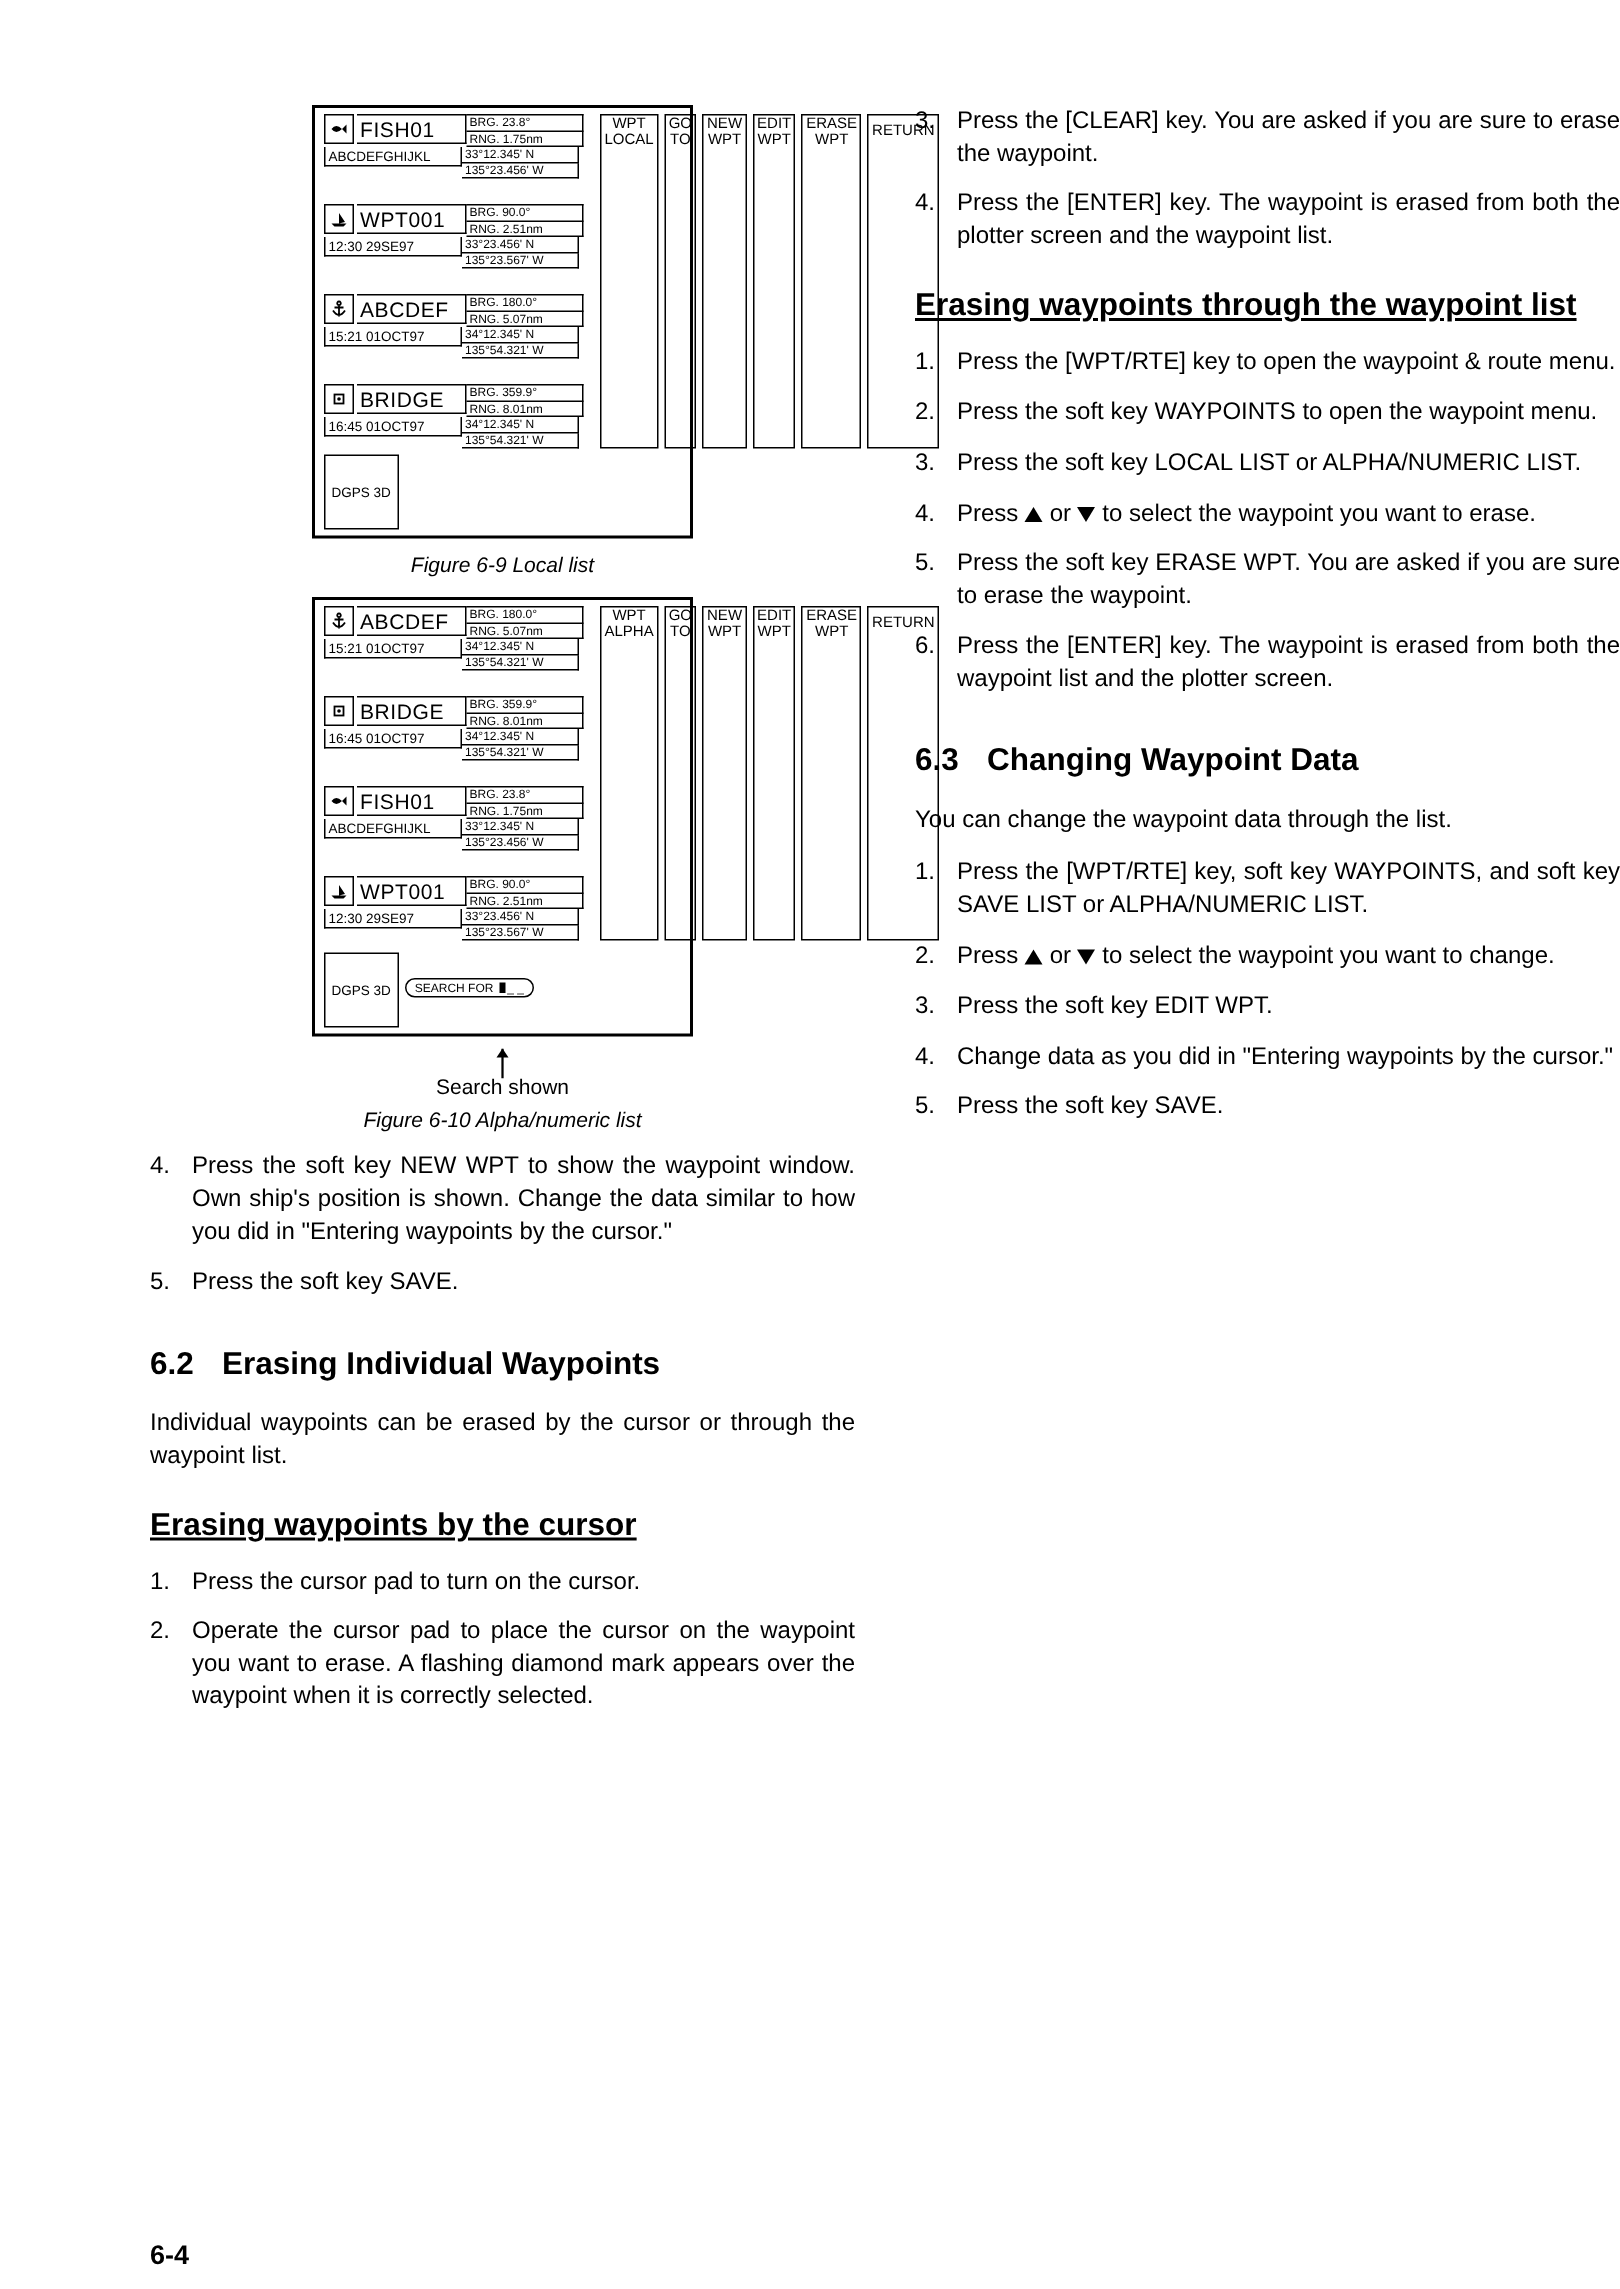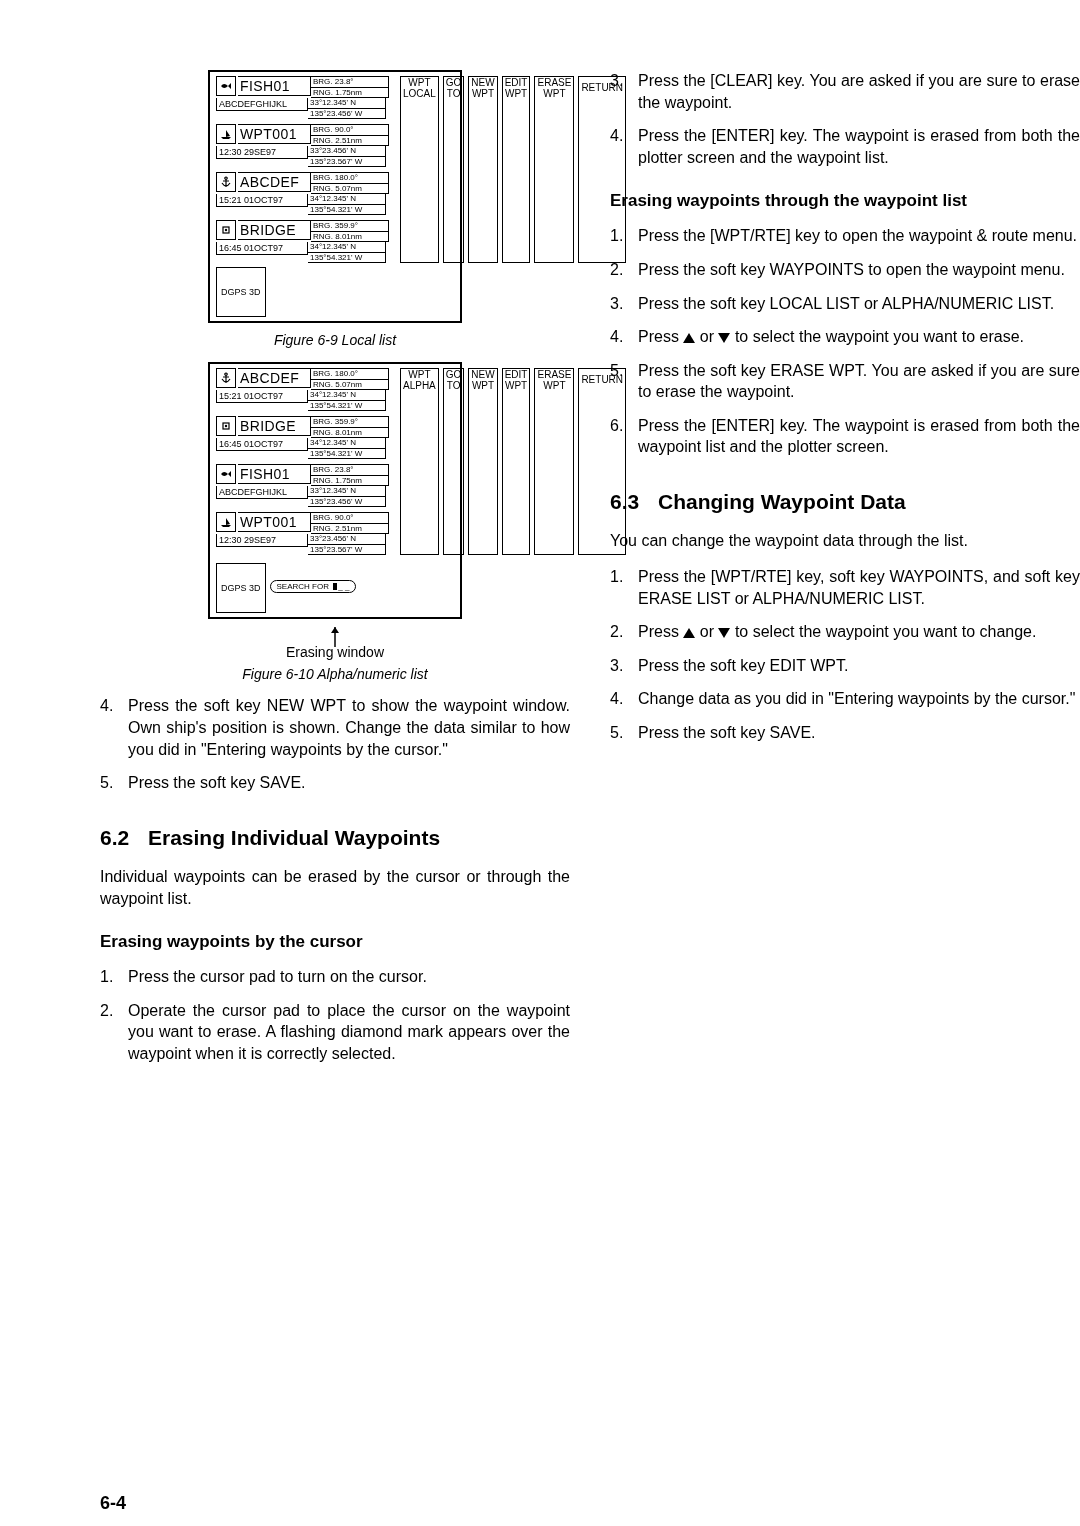--- a/index.html
+++ b/index.html
@@ -25,21 +25,21 @@
     position: relative;
   }
   .dev-body {
     display: flex;
     gap: 6px;
   }
   .entries {
     flex: 1;
     display: flex;
     flex-direction: column;
-    gap: 5px;
+    gap: 17px;
   }
   .entry {
     font-size: 10px;
     line-height: 1;
   }
   .e-top {
     display: flex;
   }
   .e-icon {
     width: 18px; height: 18px;
@@ -167,23 +167,24 @@
     left: 0;
     top: 0;
   }
   h2.sec {
     font-size: 21px;
     font-weight: bold;
     margin: 30px 0 14px 0;
   }
   h2.sec .secnum { display:inline-block; width: 48px; }
   h3.sub {
-    font-size: 17px;
+    font-size: 21px;
     font-weight: bold;
     margin: 22px 0 12px 0;
+    text-decoration: underline;
   }
   p.body { text-align: justify; margin: 0 0 14px 0; }
   .tri-up, .tri-down { display: inline-block; }
   .tri-up {
     width: 0; height: 0;
     border-left: 6px solid transparent;
     border-right: 6px solid transparent;
     border-bottom: 10px solid #000;
     vertical-align: -1px;
   }
@@ -458,21 +459,21 @@
           <span>SEARCH FOR</span>
           <span class="cursor-blk"></span><span>_ _</span>
         </span>
       </div>
     </div>
     <div class="arrow-col">
       <svg width="12" height="20">
             <line x1="6" y1="0" x2="6" y2="20" stroke="#000" stroke-width="1.5"></line>
             <polygon points="6,0 2,6 10,6" fill="#000"></polygon>
           </svg>
-      <div class="search-label">Erasing window</div>
+      <div class="search-label">Search shown</div>
     </div>
     <div class="fig-caption">Figure 6-10 Alpha/numeric list</div>
 
     <ol class="steps" style="counter-reset: step 3" id="left-steps-a">
           <li>Press the soft key NEW WPT to show the waypoint window. Own ship's position is shown. Change the data similar to how you did in "Entering waypoints by the cursor."</li>
           <li>Press the soft key SAVE.</li>
         </ol>
 
     <h2 class="sec">
       <span class="secnum">6.2</span><span>Erasing Individual Waypoints</span>
@@ -502,21 +503,21 @@
           <li>Press <span class="tri-up"></span> or <span class="tri-down"></span> to select the waypoint you want to erase.</li>
           <li>Press the soft key ERASE WPT. You are asked if you are sure to erase the waypoint.</li>
           <li>Press the [ENTER] key. The waypoint is erased from both the waypoint list and the plotter screen.</li>
         </ol>
 
     <h2 class="sec">
       <span class="secnum">6.3</span><span>Changing Waypoint Data</span>
     </h2>
     <p class="body">You can change the waypoint data through the list.</p>
     <ol class="steps" id="right-63-steps">
-          <li>Press the [WPT/RTE] key, soft key WAYPOINTS, and soft key ERASE LIST or ALPHA/NUMERIC LIST.</li>
+          <li>Press the [WPT/RTE] key, soft key WAYPOINTS, and soft key SAVE LIST or ALPHA/NUMERIC LIST.</li>
           <li>Press <span class="tri-up"></span> or <span class="tri-down"></span> to select the waypoint you want to change.</li>
           <li>Press the soft key EDIT WPT.</li>
           <li>Change data as you did in "Entering waypoints by the cursor."</li>
           <li>Press the soft key SAVE.</li>
         </ol>
 
   </div>
 </div>
 
 <div class="page-num">6-4</div>

